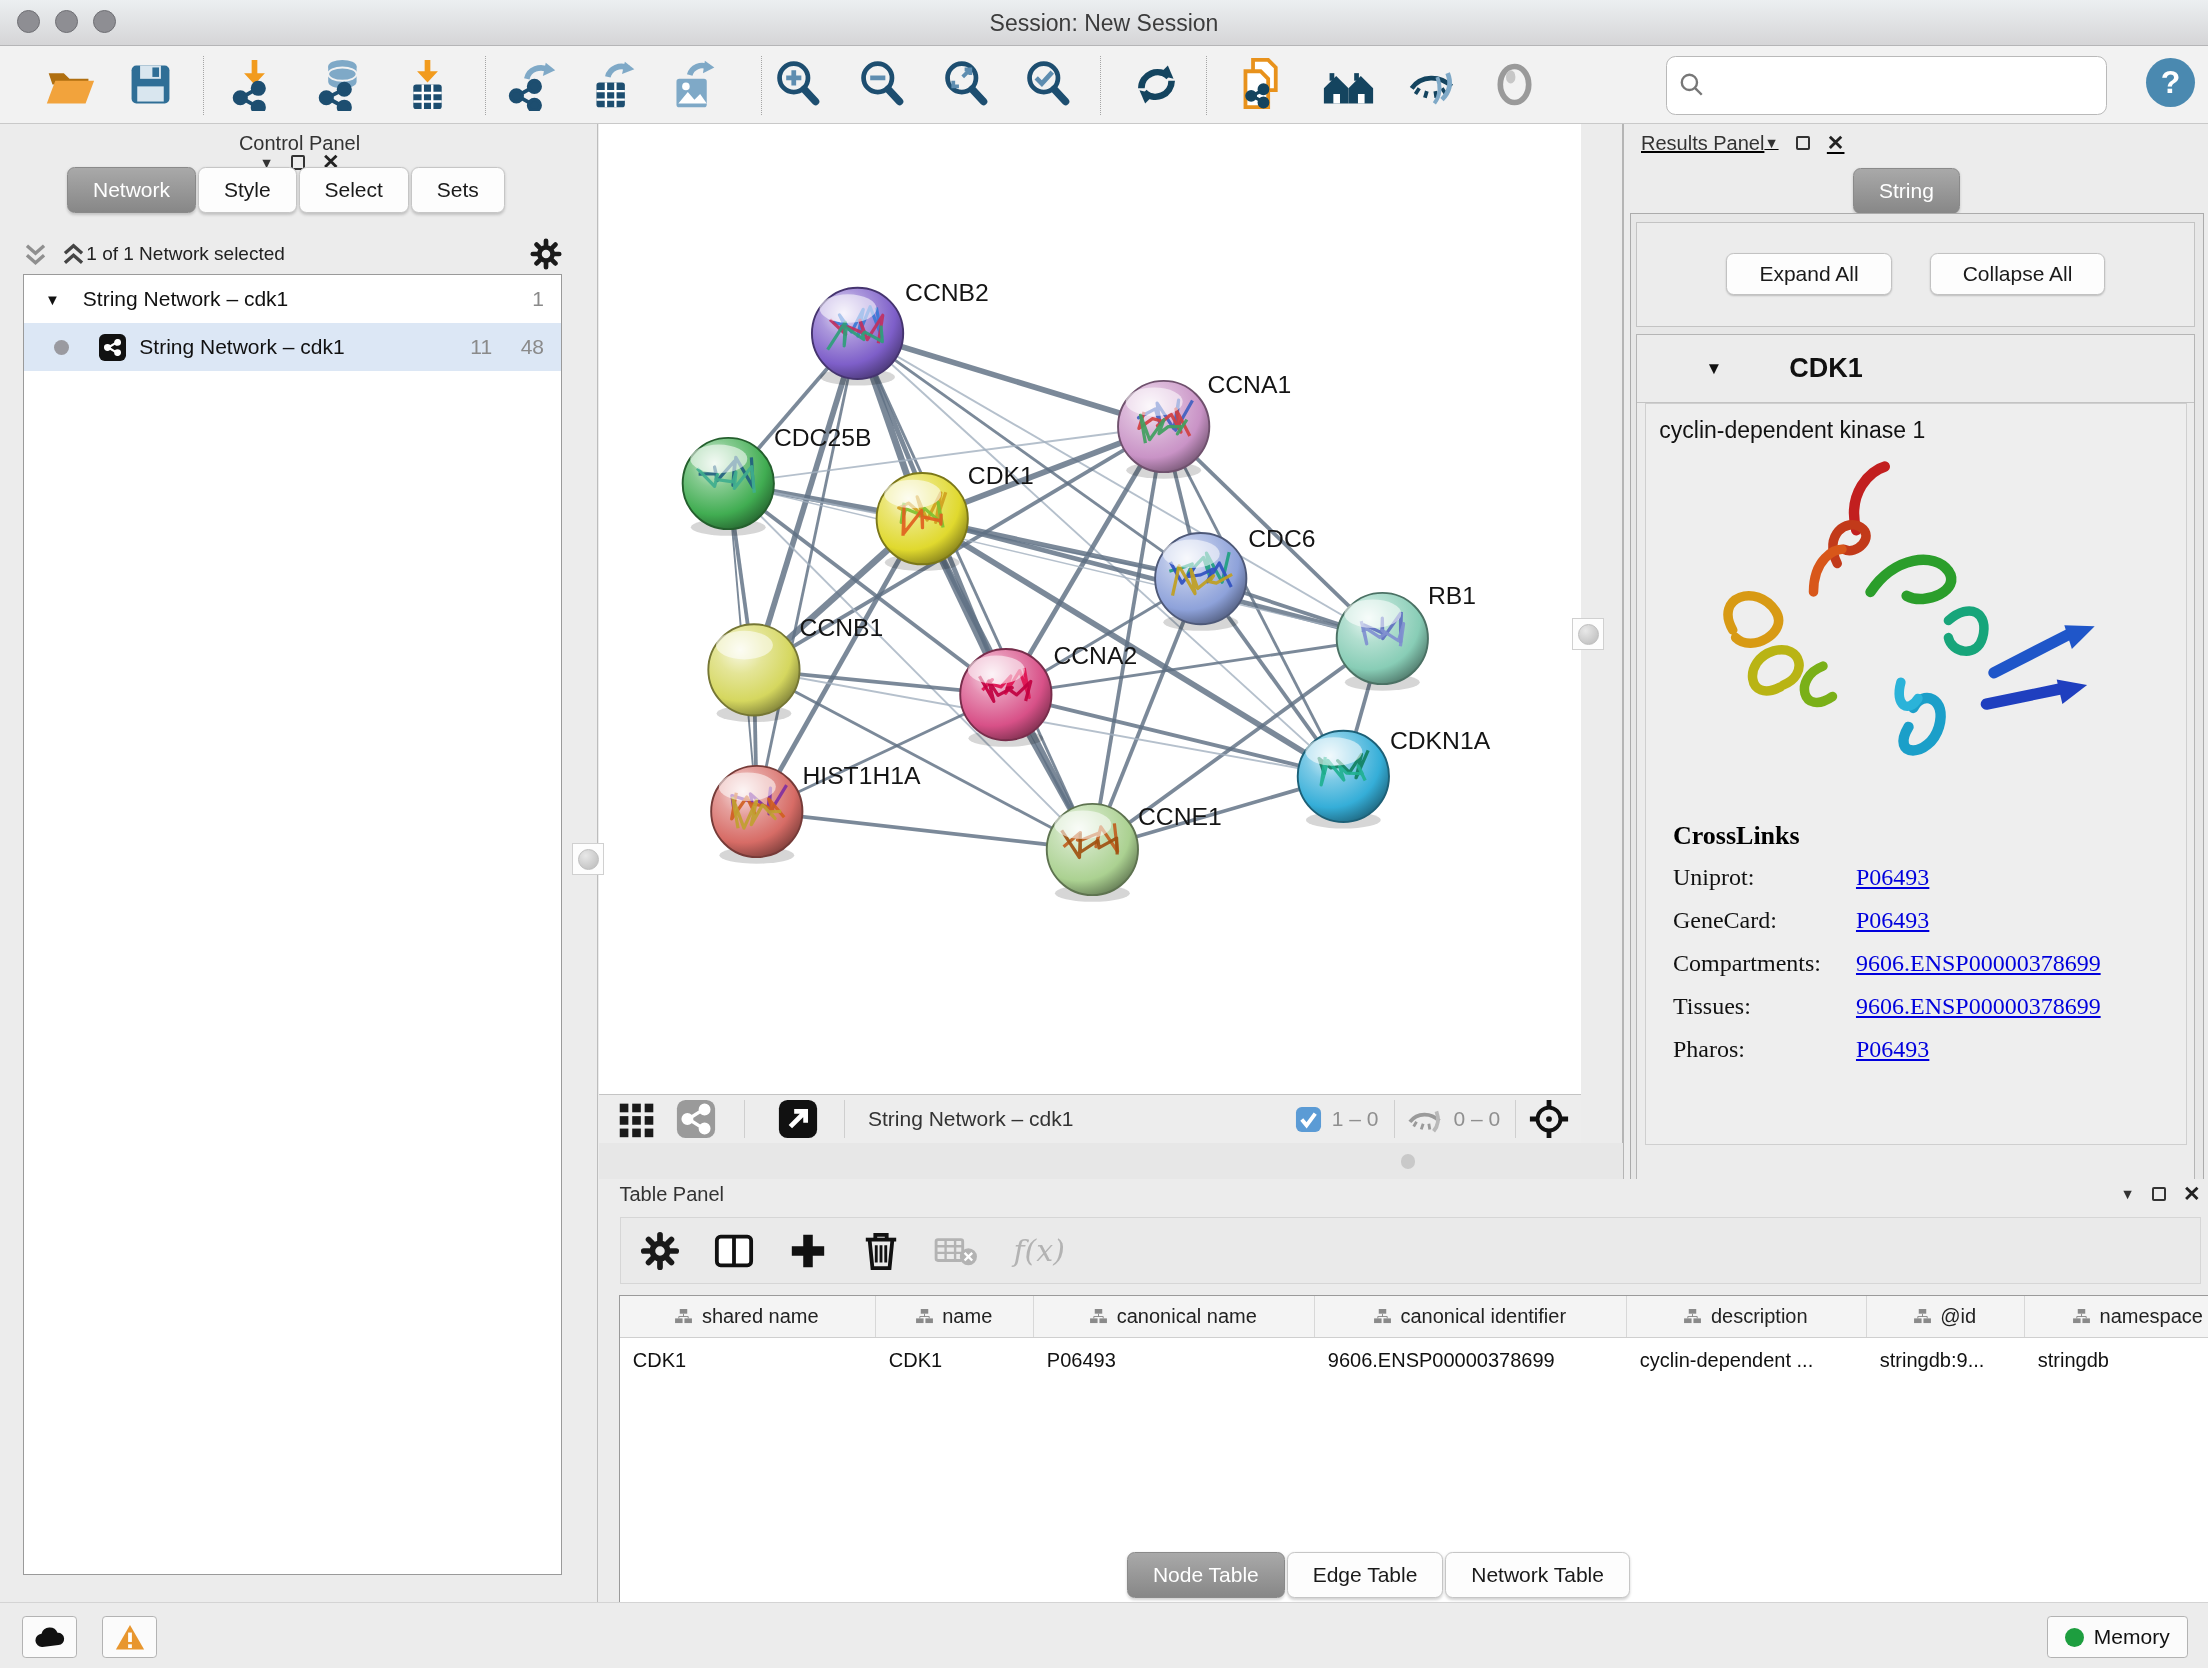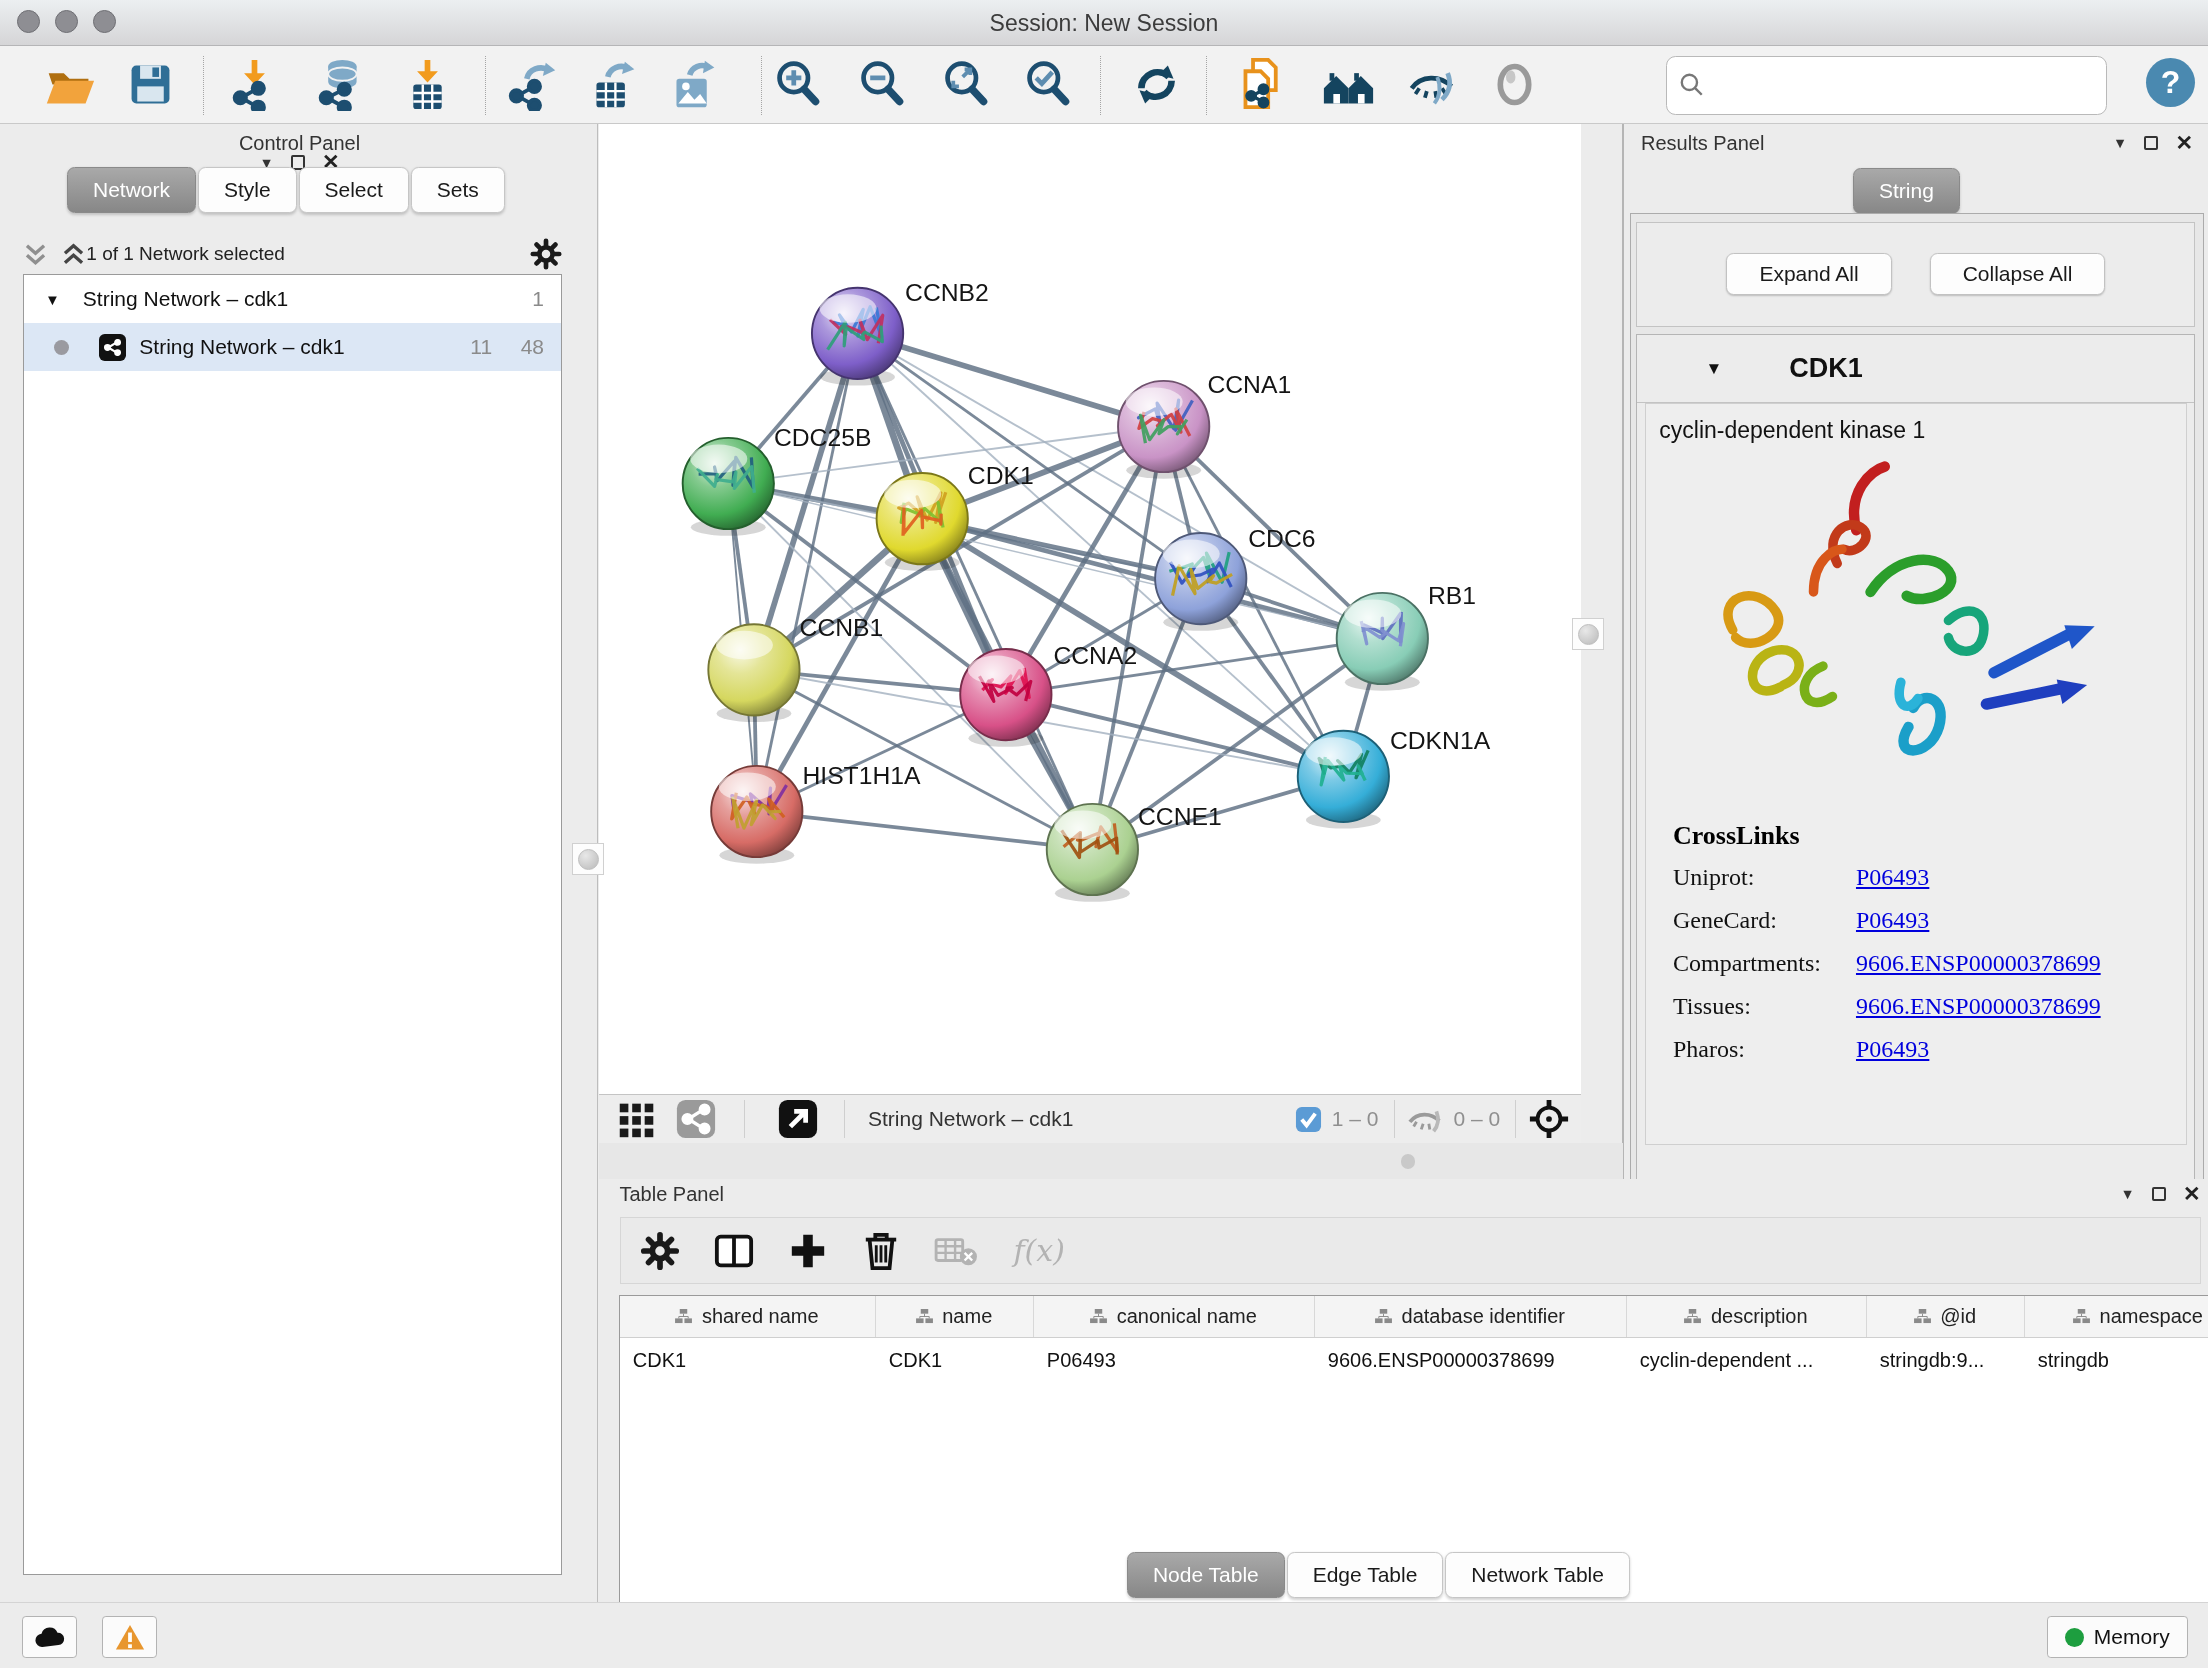--- a/index.html
+++ b/index.html
@@ -55,21 +55,21 @@
   .grab-dot { width:21px; height:21px; border-radius:50%; background:radial-gradient(circle at 35% 30%,#e8e8e8,#b9b9b9); border:1px solid #bdbdbd; }
   #net-toolbar { left:599px; top:1094px; width:982px; height:49px; background:#ededed; border-top:1px solid #c4c4c4;
       display:flex; align-items:center; }
   #net-toolbar .vsep { width:1px; height:38px; background:#cfcfcf; }
   #net-title { font-size:21px; color:#333; }
   #net-strip { left:599px; top:1143px; width:1024px; height:36px; background:#e7e7e7; }
   .count-txt { font-size:21px; color:#8f8f8f; }
 
   
   #results-panel { left:1624px; top:124px; width:585px; height:1478px; background:#ececec; }
-  #rp-header { left:17px; top:7.6px; width:552px; display:flex; justify-content:space-between; align-items:center; }
+  #rp-header { left:17px; top:7.6px; width:552px; display:flex; align-items:center;text-decoration:underline; }
   #rp-tab { left:229px; top:44px; }
   #rp-outer { left:5.7px; top:89px; width:574px; height:976px; background:#e7e7e7; border:1.9px solid #ababab; }
   #rp-buttons { left:5.7px; top:7.6px; width:559px; height:105px; background:#ececec; border:1px solid #c3c3c3;
      display:flex; align-items:center; justify-content:center; gap:38px; }
   .rp-btn { height:42px; padding:0 32px; background:#fdfdfd; border:1px solid #c2c2c2; border-radius:7.6px;
      font-size:21px; color:#1a1a1a; display:flex; align-items:center; box-shadow:0 1px 1.9px rgba(0,0,0,.2); }
   #rp-section { left:5.7px; top:120px; width:559px; height:846px; border:1px solid #b5b5b5; background:#ececec; }
   #rp-sec-head { height:68px; display:flex; align-items:center; border-bottom:1px solid #c3c3c3; }
   #rp-sec-head .caret { font-size:17px; color:#111; margin-left:68px; }
   #rp-sec-name { font-size:27px; font-weight:bold; color:#111; margin-left:67px; }
@@ -707,21 +707,21 @@
           </svg>
           <span>canonical name</span>
         </div>
         <div class="hdr-cell" style="width: 312px;">
           <svg width="17" height="15" viewBox="0 0 18 16">
             <rect x="5" y="0" width="8" height="5" fill="#8a8a8a"></rect>
             <rect x="0" y="10" width="8" height="5" fill="#8a8a8a"></rect>
             <rect x="10" y="10" width="8" height="5" fill="#8a8a8a"></rect>
             <path d="M9 5v3M4 10V8h10v2" stroke="#8a8a8a" fill="none"></path>
           </svg>
-          <span>database identifier</span>
+          <span>canonical identifier</span>
         </div>
         <div class="hdr-cell" style="width: 240px;">
           <svg width="17" height="15" viewBox="0 0 18 16">
             <rect x="5" y="0" width="8" height="5" fill="#8a8a8a"></rect>
             <rect x="0" y="10" width="8" height="5" fill="#8a8a8a"></rect>
             <rect x="10" y="10" width="8" height="5" fill="#8a8a8a"></rect>
             <path d="M9 5v3M4 10V8h10v2" stroke="#8a8a8a" fill="none"></path>
           </svg>
           <span>description</span>
         </div>

